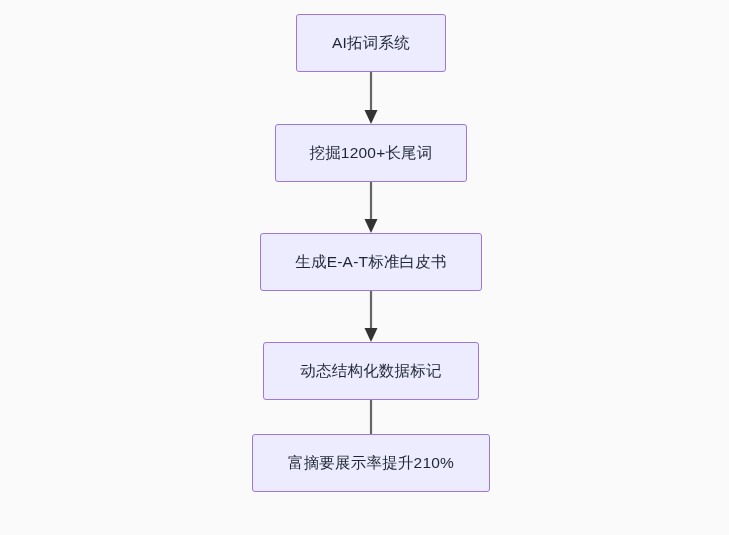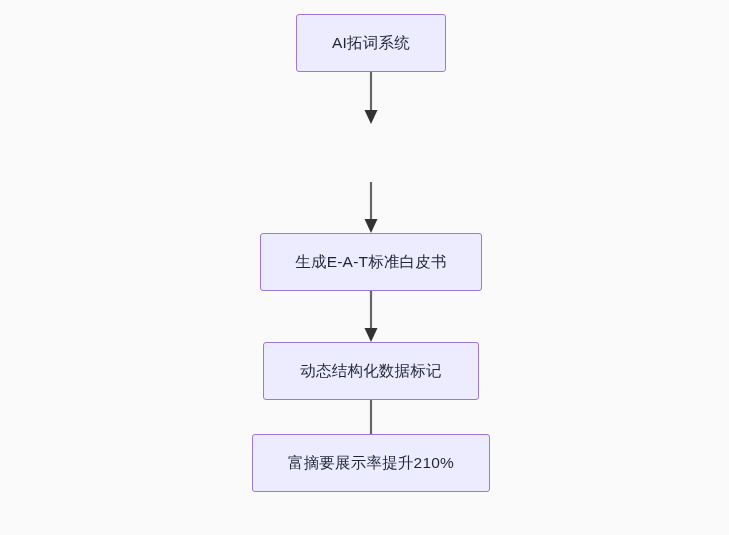--- a/index.html
+++ b/index.html
@@ -82,20 +82,23 @@
     <svg width="26" height="51" viewBox="0 0 26 51">
       <line x1="13" y1="0" x2="13" y2="43" stroke="#666666" stroke-width="2.2"></line>
       <polygon points="13,51 6.5,37 19.5,37" fill="#333333"></polygon>
     </svg>
   </div>
 
   <div class="node" style="left: 296px; top: 14px; width: 150px; height: 58px; background: rgb(236, 236, 254); border-color: rgb(157, 119, 221); color: rgb(31, 38, 51); justify-content: center;">
     <span class="node-label">AI拓词系统</span>
   </div>
 
+  <div class="node" style="left: 275px; top: 124px; width: 192px; height: 58px; background: rgb(236, 236, 254); border-color: rgb(157, 119, 221); color: rgb(31, 38, 51);">
+    <span class="node-label">挖掘1200+长尾词</span>
+  </div>
 
   <div class="node" style="left: 260px; top: 233px; width: 222px; height: 58px; background: rgb(236, 236, 254); border-color: rgb(157, 119, 221); color: rgb(31, 38, 51);">
     <span class="node-label">生成E-A-T标准白皮书</span>
   </div>
 
   <div class="node" style="left: 263px; top: 342px; width: 216px; height: 58px; background: rgb(236, 236, 254); border-color: rgb(157, 119, 221); color: rgb(31, 38, 51);">
     <span class="node-label">动态结构化数据标记</span>
   </div>
 
   <div class="node" style="left: 252px; top: 434px; width: 238px; height: 58px; background: rgb(236, 236, 254); border-color: rgb(157, 119, 221); color: rgb(31, 38, 51);">

